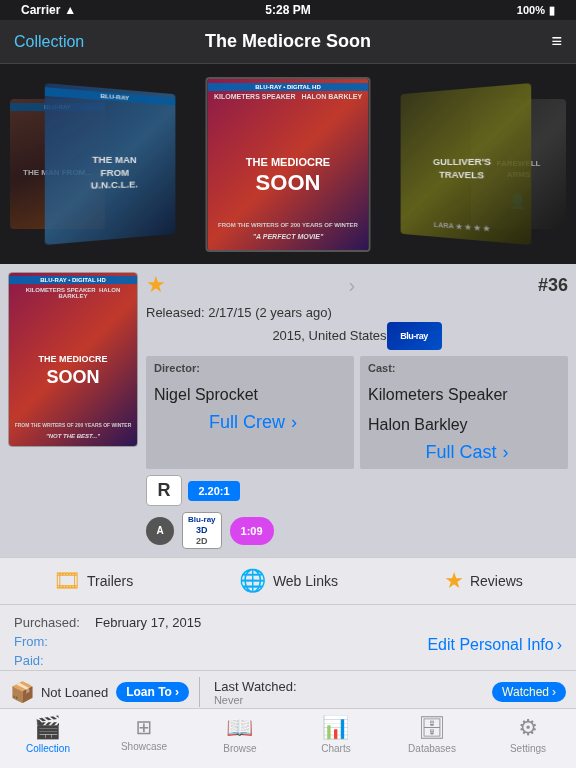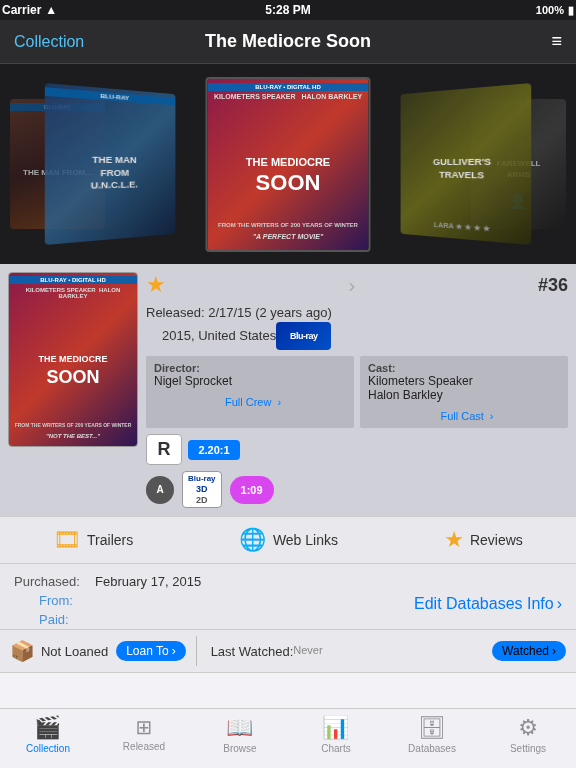--- a/index.html
+++ b/index.html
@@ -14,21 +14,21 @@
     }
 
     
     .status-bar {
       background: #1c1c1e;
       color: white;
       height: 20px;
       display: flex;
       align-items: center;
       justify-content: space-between;
-      padding: 0 2px;
+      padding: 0 21px;
       font-size: 12px;
       font-weight: 600;
     }
     .status-left { display: flex; align-items: center; gap: 4px; }
     .status-center { position: absolute; left: 50%; transform: translateX(-50%); font-size: 12px; font-weight: 600; color: white; }
     .status-right { display: flex; align-items: center; gap: 4px; font-size: 11px; }
 
     
     .nav-bar {
       background: #2c2c2e;
@@ -234,31 +234,31 @@
     }
     .crew-box, .cast-box {
       flex: 1;
       background: #b8b8c0;
       border-radius: 2px;
       padding: 6px 8px;
       font-size: 12px;
       color: #222;
     }
     .box-label { font-weight: bold; font-size: 11px; color: #444; }
-    .box-value { font-size: 12px; color: #222; margin-top: 0; }
+    .box-value { font-size: 16px; color: #222; margin-top: 12px; }
     .box-link-row {
       display: flex;
       align-items: center;
       justify-content: center;
       color: #007aff;
       font-size: 12px;
       margin-top: 8px;
       cursor: pointer;
     }
-    .box-link-row span { font-size: 11px; margin-left: 6px; }
+    .box-link-row span { font-size: 18px; margin-left: 6px; }
 
     .rating-row {
       display: flex;
       align-items: center;
       gap: 6px;
     }
     .rating-box {
       background: white;
       border: 1px solid #aaa;
       border-radius: 4px;
@@ -407,39 +407,40 @@
       background: #007aff;
       color: white;
       font-size: 12px;
       border-radius: 12px;
       padding: 3px 10px;
       display: flex;
       align-items: center;
       gap: 3px;
       cursor: pointer;
       margin-left: 2px;
+      font-weight: bold;
     }
     .divider-v {
       width: 1px;
       height: 30px;
       background: #bbb;
       margin: 0 4px;
     }
     .watched-section {
       display: flex;
-      flex-direction: row;
+      flex-direction: column;
       align-items: flex-start;
       flex: 1;
       margin-left: 4px;
     }
     .watched-label { font-size: 13px; color: #333; font-weight: 500; }
     .watched-sub { font-size: 11px; color: #888; }
     .watched-btn {
       background: #007aff;
-      color: #000000;
+      color: #fef9c3;
       font-size: 12px;
       border-radius: 12px;
       padding: 3px 10px;
       display: flex;
       align-items: center;
       gap: 3px;
       cursor: pointer;
     }
 
     
@@ -547,21 +548,21 @@
   <div class="right-details">
 
     <div class="top-row">
       <span class="star-icon">★</span>
       <span class="chevron-right" style="font-size:20px;">›</span>
       <span class="rank-number">#36</span>
     </div>
 
     <div>
       <div class="release-info">Released: 2/17/15 (2 years ago)</div>
-      <div style="display:flex; justify-content:flex-start; align-items:center;margin-left:16px;">
+      <div style="display:flex; justify-content:center; align-items:center;">
         <div class="release-info">2015, United States</div>
         <div class="blu-ray-badge">
           <div class="blu-ray-logo">
             <span style="font-size:9px; font-weight:900; letter-spacing:-0.5px;">Blu-ray</span>
           </div>
         </div>
       </div>
     </div>
 
     <div class="crew-cast-row">
@@ -618,33 +619,33 @@
     <span class="action-icon star">★</span>
     <span>Reviews</span>
   </div>
 </div>
 
 <div class="personal-section">
   <div class="personal-row">
     <span class="personal-label">Purchased:</span>
     <span class="personal-value">February 17, 2015</span>
   </div>
-  <div style="display:flex; align-items:flex-start; justify-content:space-between;margin-left:25px;">
+  <div style="display:flex; align-items:flex-start; justify-content:space-between;">
     <div>
       <div class="personal-row">
         <span class="personal-label" style="color:#4a90d9;">From:</span>
         <span class="personal-value"></span>
       </div>
       <div class="personal-row">
         <span class="personal-label" style="color:#4a90d9;">Paid:</span>
         <span class="personal-value"></span>
       </div>
     </div>
     <div class="edit-personal-row">
-      <span>Edit Databases Info</span>
+      <span>Edit Personal Info</span>
       <span>›</span>
     </div>
   </div>
 </div>
 
 <div class="loan-row">
   <span class="loan-icon">📦</span>
   <span class="loan-status">Not Loaned</span>
   <div class="loan-to-btn">
     <span>Loan To</span>
@@ -661,21 +662,21 @@
   </div>
 </div>
 
 <div class="tab-bar">
   <div class="tab-item">
     <span class="tab-icon active">🎬</span>
     <span class="tab-label active">Collection</span>
   </div>
   <div class="tab-item">
     <span class="tab-icon" style="font-size:20px; color:#8e8e93;">⊞</span>
-    <span class="tab-label">Released</span>
+    <span class="tab-label">Showcase</span>
   </div>
   <div class="tab-item">
     <span class="tab-icon">📖</span>
     <span class="tab-label">Browse</span>
   </div>
   <div class="tab-item">
     <span class="tab-icon">📊</span>
     <span class="tab-label">Charts</span>
   </div>
   <div class="tab-item">

